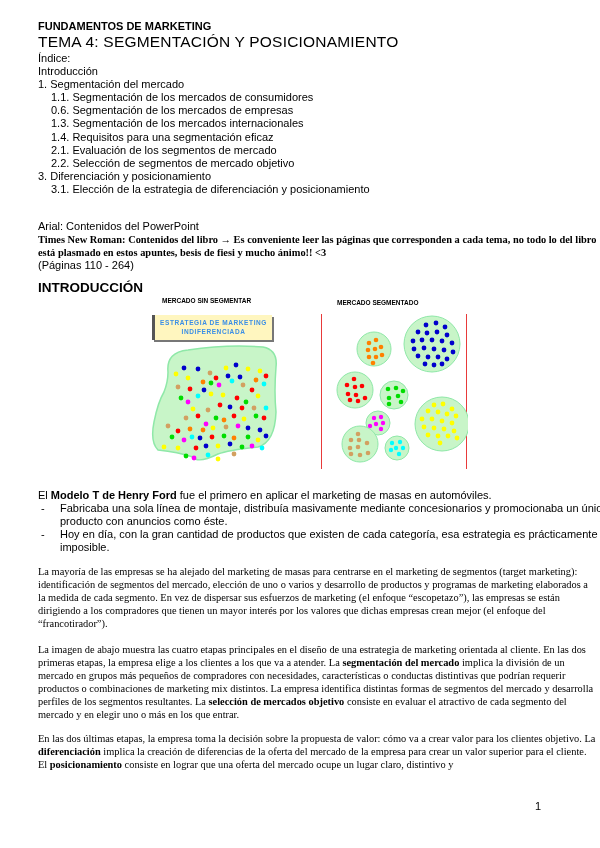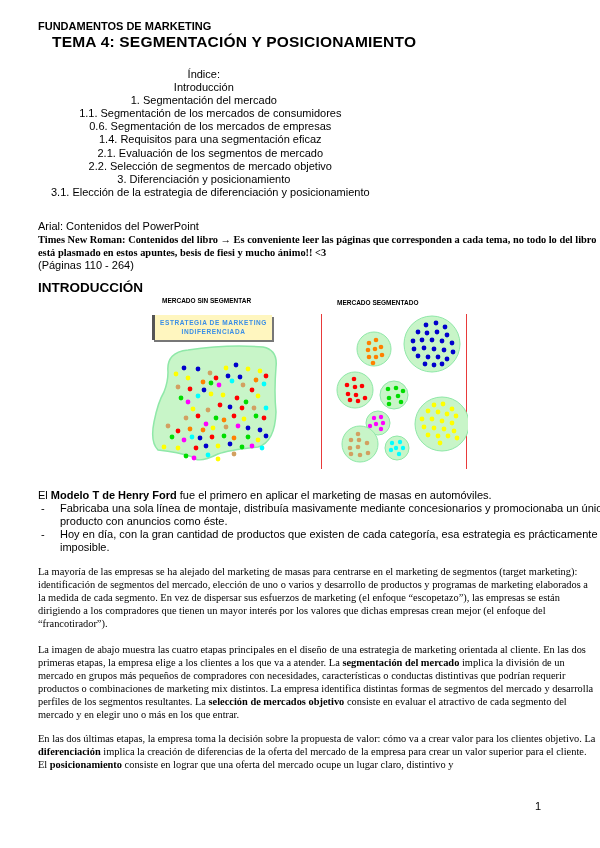--- a/index.html
+++ b/index.html
@@ -1,20 +1,20 @@
 <!DOCTYPE html>
 <html><head>
 <meta charset="utf-8">
 <style>
   html, body { margin:0; padding:0; background:#fff; }
   body { width:600px; height:848px; position:relative; overflow:hidden; color:#000; }
   .sans { font-family: "Liberation Sans", sans-serif; }
   .abs { position:absolute;padding-left:16px; }
   #subject { left:22px; top:20px; font-size:11px; font-weight:bold; }
-  #title { left:36px; top:33px; font-size:15.5px; font-weight:bold; letter-spacing:0.2px; }
+  #title { left:22px; top:33px; font-size:15.5px; font-weight:normal; letter-spacing:0.2px; }
   .toc { left:22px; font-size:11px; line-height:13.1px; }
   .toc div { white-space:nowrap; }
   .toc .l2 { padding-left:13px; }
   #notes { left:22px; top:220px; width:560px; font-size:11px; line-height:13px; }
   #notes .tnr { font-family:"Liberation Serif", serif; font-size:10.4px;font-weight:bold; }
   #intro-h { left:22px; top:280px; font-size:13.5px; font-weight:bold; }
   
   #figure { left:148px; top:292px; width:320px; height:180px; }
   .fig-cap { position:absolute; font-family:"Liberation Sans", sans-serif; font-size:6.5px; font-weight:bold; }
   .strat-box { position:absolute; left:4px; top:23px; width:120px; height:25px; background:#fff6bf; border-left:3px solid #555; box-shadow:2px 2px 0 #777; font-family:"Liberation Sans", sans-serif; font-size:6.5px; font-weight:bold; color:#3a8ee6; text-align:center; line-height:9px; letter-spacing:0.6px; padding-top:3px; box-sizing:border-box; }
@@ -26,26 +26,27 @@
   #ford li .dash { position:absolute; left:3px; }
   .para { left:22px; width:560px; font-family:"Liberation Serif", serif; font-size:10.4px; line-height:12.9px; }
   #pagenum { left:519px; top:800px; font-size:11px; }
 </style>
 </head>
 <body>
 
 <div id="subject" class="abs sans">FUNDAMENTOS DE MARKETING</div>
 <div id="title" class="abs sans">TEMA 4: SEGMENTACIÓN Y POSICIONAMIENTO</div>
 
-<div class="abs toc sans" style="top:68px;text-align:center;">
+<div class="abs toc sans" style="top:52px;">
   <div>Índice:</div>
   <div>Introducción</div>
   <div>1. Segmentación del mercado</div>
   <div class="l2">1.1. Segmentación de los mercados de consumidores</div>
   <div class="l2">0.6. Segmentación de los mercados de empresas</div>
+  <div class="l2">1.3. Segmentación de los mercados internacionales</div>
   <div class="l2">1.4. Requisitos para una segmentación eficaz</div>
   <div class="l2">2.1. Evaluación de los segmentos de mercado</div>
   <div class="l2">2.2. Selección de segmentos de mercado objetivo</div>
   <div>3. Diferenciación y posicionamiento</div>
   <div class="l2">3.1. Elección de la estrategia de diferenciación y posicionamiento</div>
 </div>
 
 <div id="notes" class="abs sans">
   <div>Arial: Contenidos del PowerPoint</div>
   <div class="tnr">Times New Roman: Contenidos del libro → Es conveniente leer las páginas que corresponden a cada tema, no todo lo del libro está plasmado en estos apuntes, besis de fiesi y mucho ánimo!! &lt;3</div>

